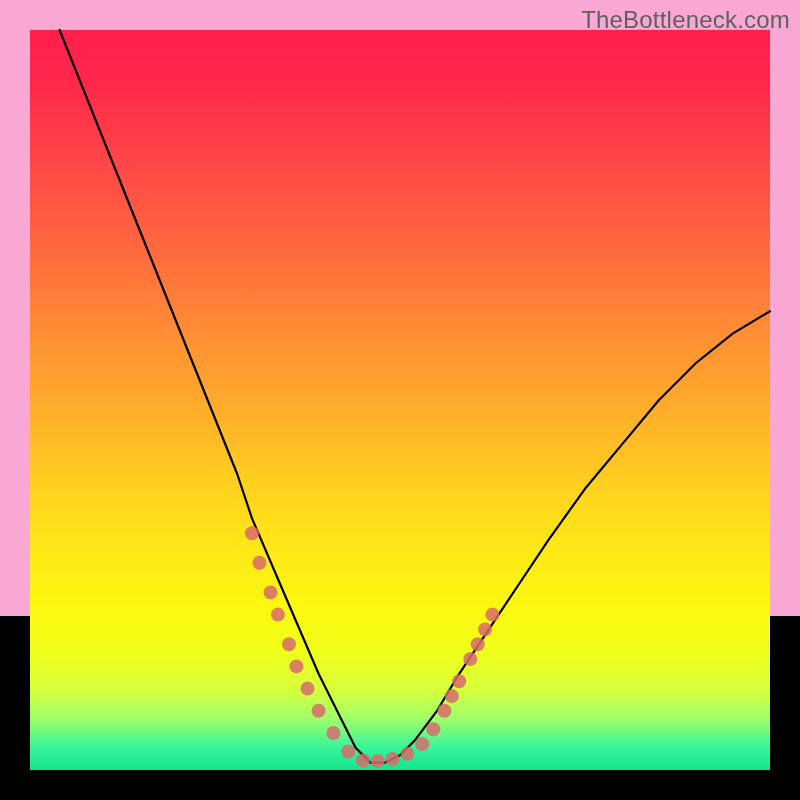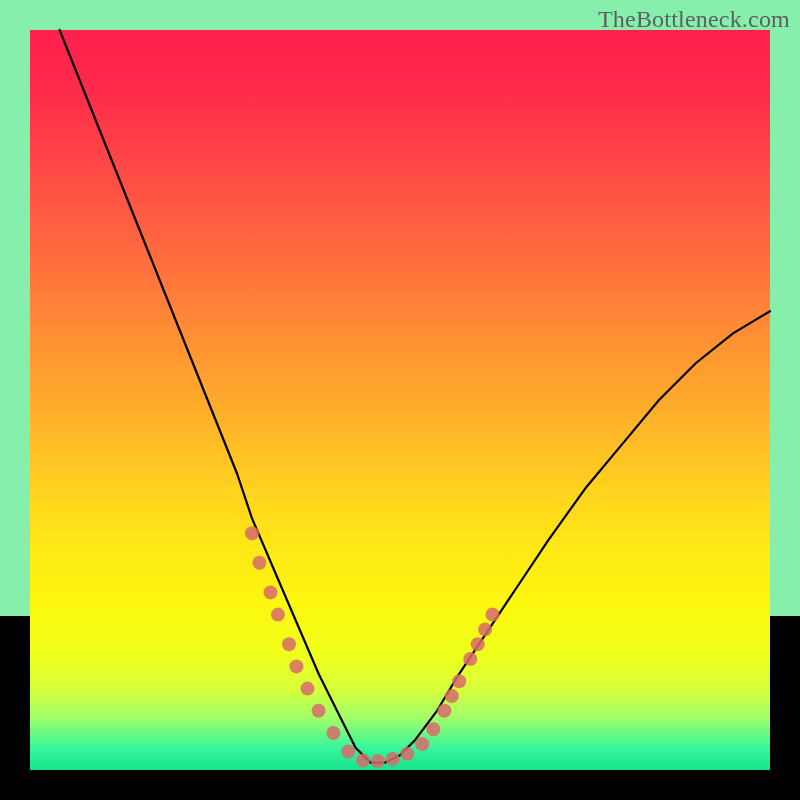--- a/index.html
+++ b/index.html
@@ -10,22 +10,21 @@
     overflow: hidden;
     background: #000;
     font-family: Arial, Helvetica, sans-serif;
   }
   .frame {
     position: absolute;
     left: 0;
     top: 0;
     width: 800px;
     height: 616px;
-    background: #86efac;
-    font-family: Liberation Serif, serif;
+    background: #f9a8d4;
   }
   .plot {
     position: absolute;
     left: 30px;
     top: 30px;
     width: 740px;
     height: 740px;
     
     background: linear-gradient(
       to bottom,

